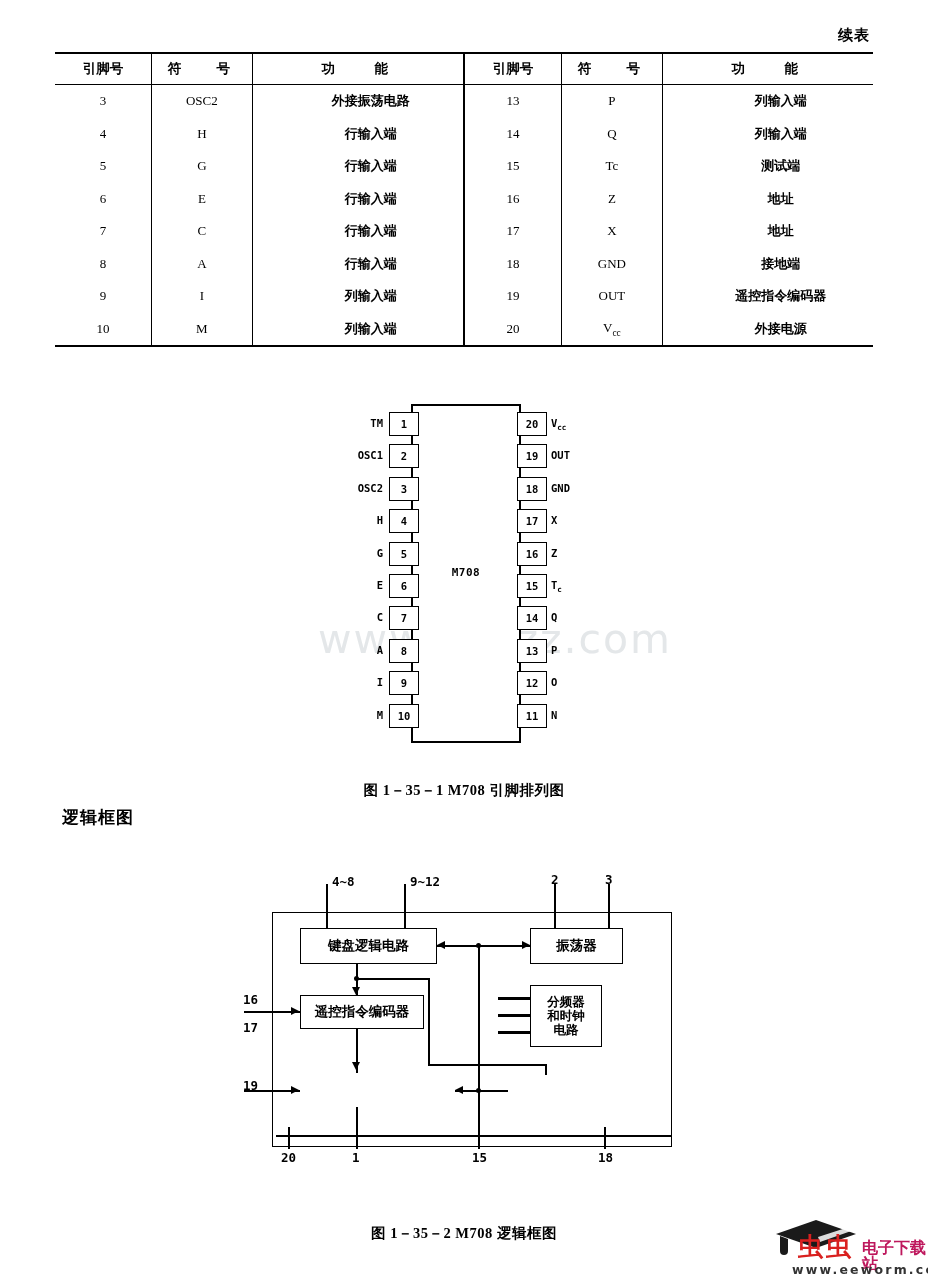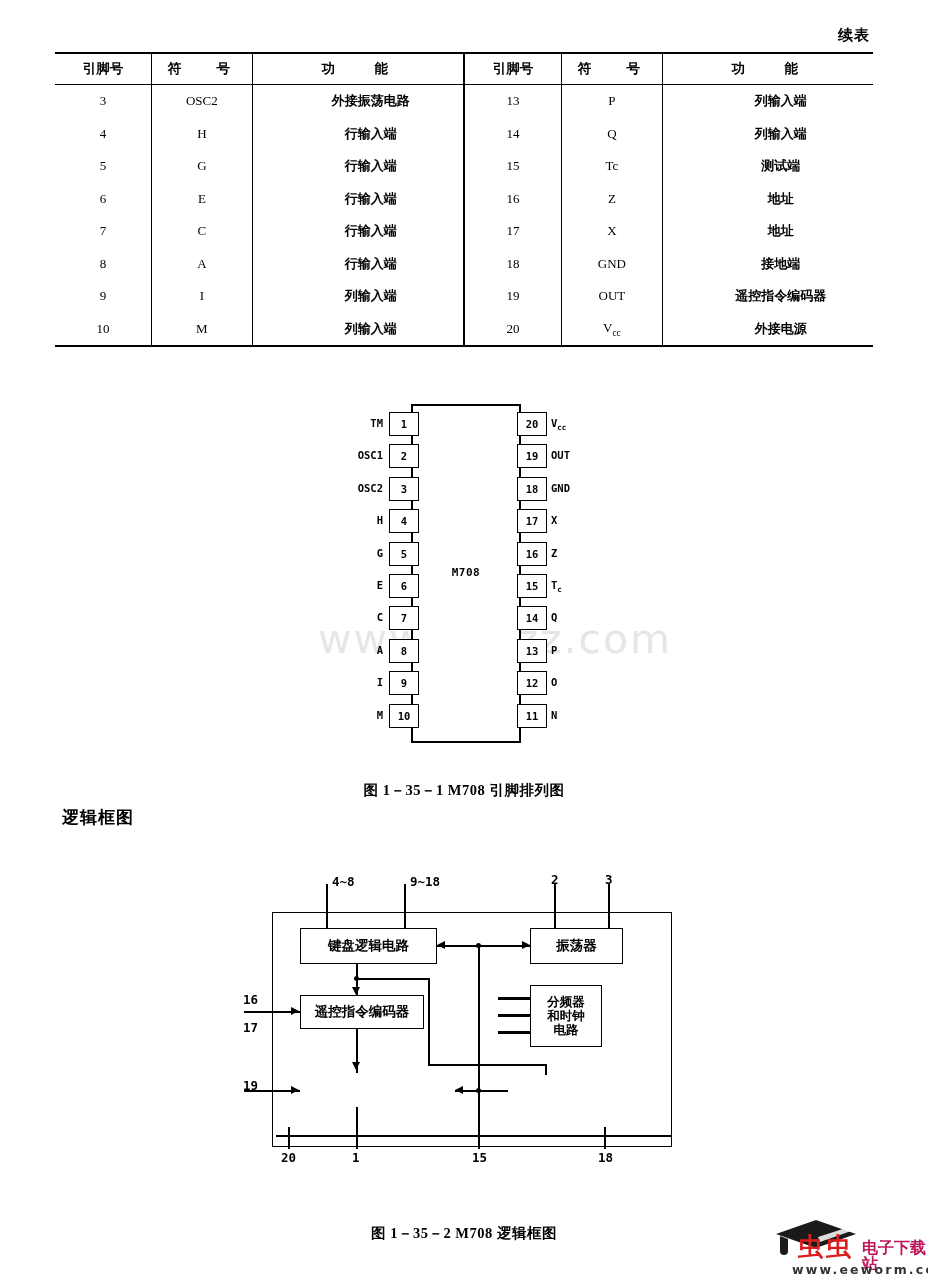--- a/index.html
+++ b/index.html
@@ -419,21 +419,21 @@
 <div class="blockdiag">
 
   <div class="bd-outer" style="left:272px; top:32px; width:400px; height:235px;"></div>
 
   <div class="bd-line bd-v" style="left:326px; top:4px;  height:57px;"></div>
   <div class="bd-line bd-v" style="left:404px; top:4px;  height:57px;"></div>
   <div class="bd-line bd-v" style="left:554px; top:4px;  height:57px;"></div>
   <div class="bd-line bd-v" style="left:608px; top:4px;  height:57px;"></div>
 
   <div class="bd-num" style="left:332px; top:-6px;">4~8</div>
-  <div class="bd-num" style="left:410px; top:-6px;">9~18</div>
+  <div class="bd-num" style="left:410px; top:-6px;">9~12</div>
   <div class="bd-num" style="left:551px; top:-8px;">2</div>
   <div class="bd-num" style="left:605px; top:-8px;">3</div>
 
   <div class="bd-box" style="left:300px; top:48px; width:137px; height:36px;">
     <span>键盘逻辑电路</span>
   </div>
 
   <div class="bd-box" style="left:530px; top:48px; width:93px; height:36px;">
     <span>振荡器</span>
   </div>

